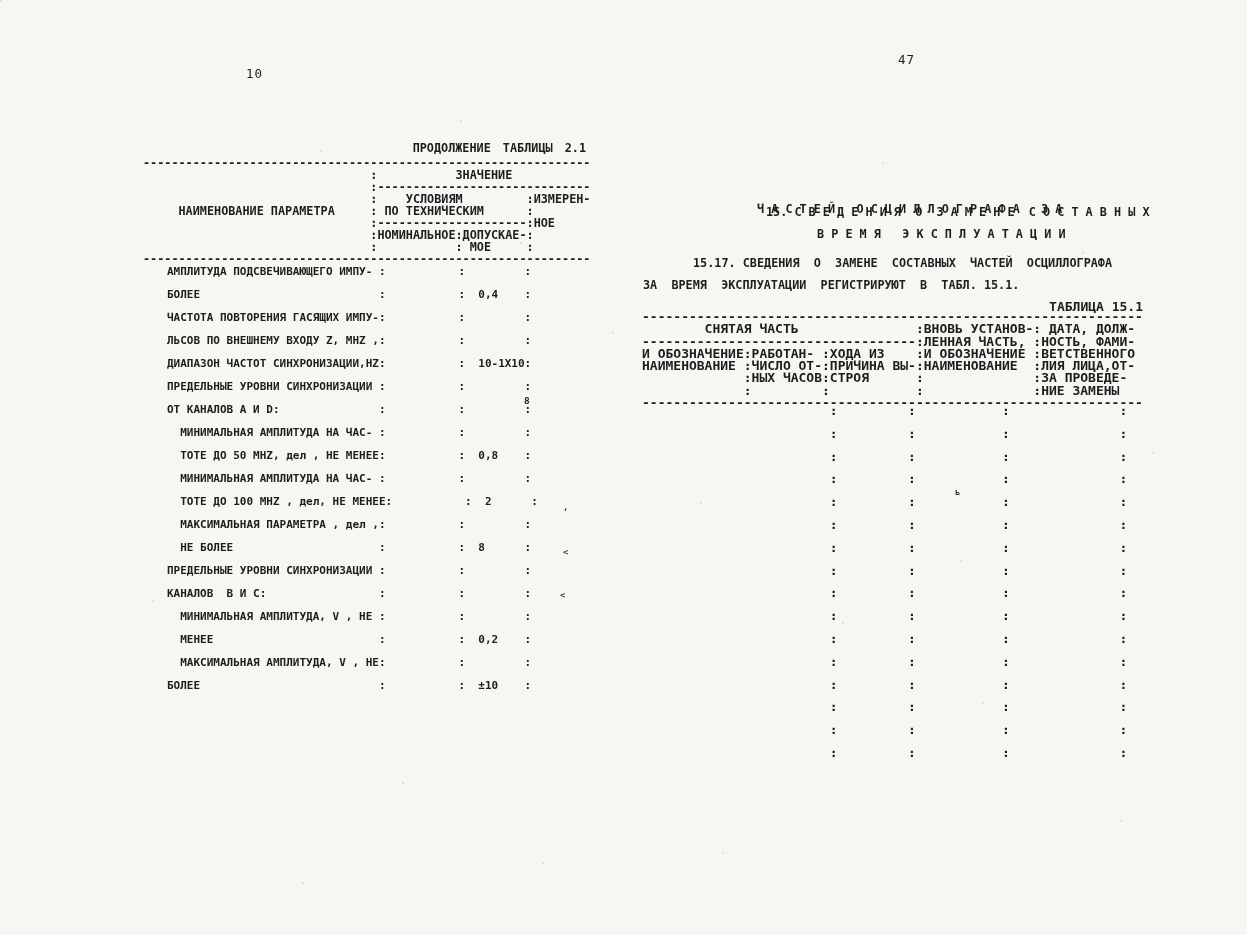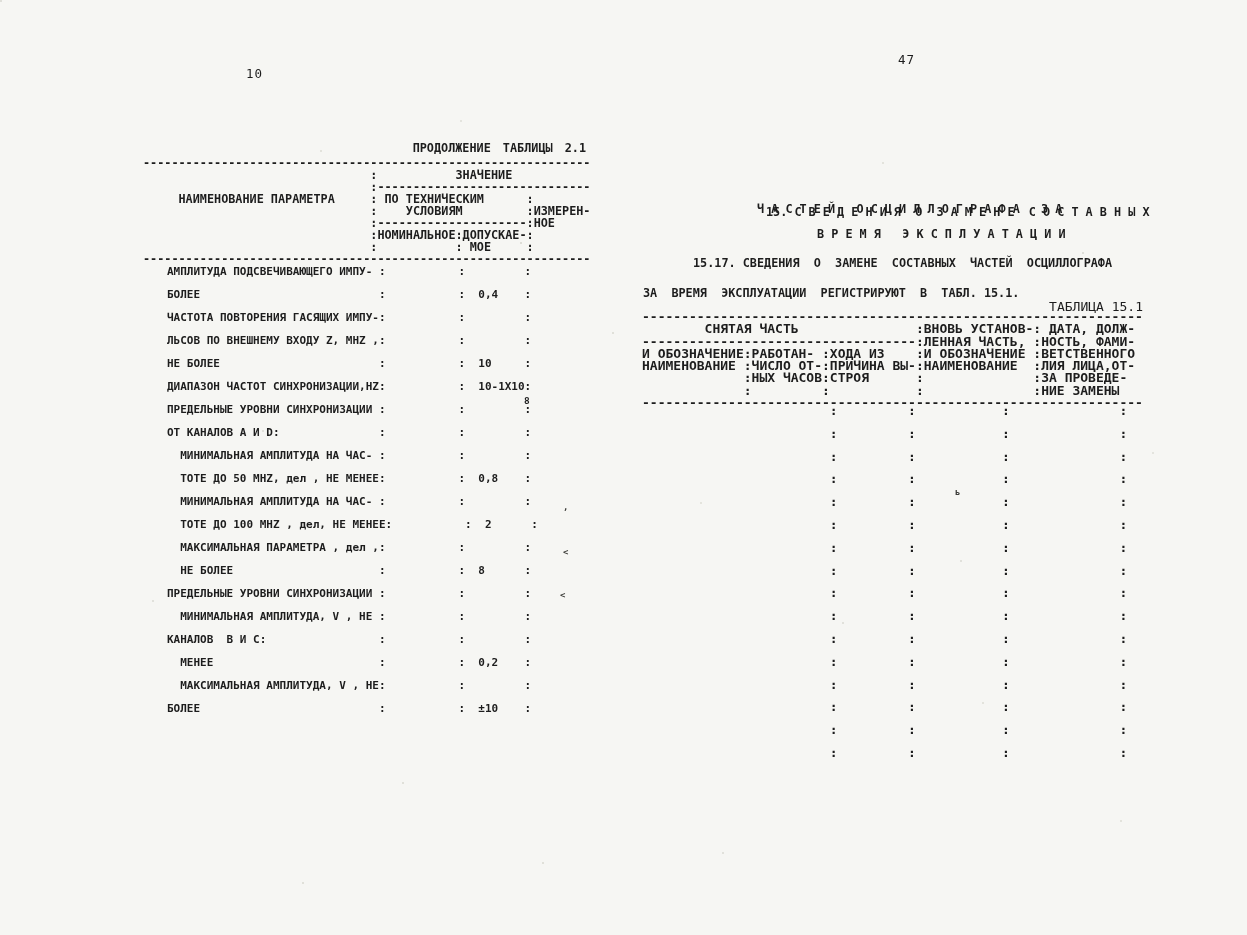--- a/index.html
+++ b/index.html
@@ -31,24 +31,24 @@
     font-size:11px;font-weight:700;margin-left:24px;
   }
   #left-table-body .tline{height:23px;line-height:23px;}
 
   
   .headline{position:absolute;font-size:11.8px;font-weight:700;white-space:pre;}
   #headline-0{left:766px;top:181px;margin-top:24px;}
   #headline-1{left:757px;top:202px;}
   #headline-2{left:817px;top:227px;}
   #para-0{left:693px;top:256px;}
-  #para-1{left:643px;top:278px;margin-top:8px;}
+  #para-1{left:643px;top:278px;}
   #right-caption{
     position:absolute;left:642px;top:299px;width:501px;
-    text-align:right;font-size:13px;font-weight:400;white-space:pre;
+    text-align:right;font-size:13px;font-weight:700;white-space:pre;
   }
   #right-table-header{
     position:absolute;left:642px;top:311px;
     font-size:13px;font-weight:700;line-height:12.3px;
   }
   #right-table-body{
     position:absolute;left:642px;top:400px;
     font-size:13px;font-weight:700;
   }
   #right-table-body .tline{height:22.8px;line-height:22.8px;}
@@ -79,46 +79,45 @@
   <div id="noise"></div>
 
   <div class="pagenum" id="pagenum-left">10</div>
 
   <div id="left-caption">ПРОДОЛЖЕНИЕ ТАБЛИЦЫ 2.1</div>
 
   <div id="left-table-header">
       <div class="tline">---------------------------------------------------------------</div>
       <div class="tline">                                :           ЗНАЧЕНИЕ</div>
       <div class="tline">                                :------------------------------</div>
+      <div class="tline">                                :    УСЛОВИЯМ         :ИЗМЕРЕН-</div>
       <div class="tline">     НАИМЕНОВАНИЕ ПАРАМЕТРА     : ПО ТЕХНИЧЕСКИМ      :</div>
-      <div class="tline">                                :    УСЛОВИЯМ         :ИЗМЕРЕН-</div>
       <div class="tline">                                :---------------------:НОЕ</div>
       <div class="tline">                                :НОМИНАЛЬНОЕ:ДОПУСКАЕ-:</div>
       <div class="tline">                                :           : МОЕ     :</div>
       <div class="tline">---------------------------------------------------------------</div>
     </div>
 
   <div id="left-table-body">
       <div class="tline">АМПЛИТУДА ПОДСВЕЧИВАЮЩЕГО ИМПУ- :           :         :</div>
       <div class="tline">БОЛЕЕ                           :           :  0,4    :</div>
       <div class="tline">ЧАСТОТА ПОВТОРЕНИЯ ГАСЯЩИХ ИМПУ-:           :         :</div>
       <div class="tline">ЛЬСОВ ПО ВНЕШНЕМУ ВХОДУ Z, MHZ ,:           :         :</div>
-      <div class="tline">НЕ БОЛЕЕ                        :           :  10     :</div>
       <div class="tline">ДИАПАЗОН ЧАСТОТ СИНХРОНИЗАЦИИ,HZ:           :  10-1X10:</div>
       <div class="tline">ПРЕДЕЛЬНЫЕ УРОВНИ СИНХРОНИЗАЦИИ :           :         :</div>
       <div class="tline">ОТ КАНАЛОВ А И D:               :           :         :</div>
       <div class="tline">  МИНИМАЛЬНАЯ АМПЛИТУДА НА ЧАС- :           :         :</div>
       <div class="tline">  ТОТЕ ДО 50 MHZ, дел , НЕ МЕНЕЕ:           :  0,8    :</div>
       <div class="tline">  МИНИМАЛЬНАЯ АМПЛИТУДА НА ЧАС- :           :         :</div>
       <div class="tline">  ТОТЕ ДО 100 MHZ , дел, НЕ МЕНЕЕ:           :  2      :</div>
       <div class="tline">  МАКСИМАЛЬНАЯ ПАРАМЕТРА , дел ,:           :         :</div>
       <div class="tline">  НЕ БОЛЕЕ                      :           :  8      :</div>
       <div class="tline">ПРЕДЕЛЬНЫЕ УРОВНИ СИНХРОНИЗАЦИИ :           :         :</div>
+      <div class="tline">КАНАЛОВ  В И С:                 :           :         :</div>
       <div class="tline">  МИНИМАЛЬНАЯ АМПЛИТУДА, V , НЕ :           :         :</div>
-      <div class="tline">КАНАЛОВ  В И С:                 :           :         :</div>
       <div class="tline">  МЕНЕЕ                         :           :  0,2    :</div>
       <div class="tline">  МАКСИМАЛЬНАЯ АМПЛИТУДА, V , НЕ:           :         :</div>
       <div class="tline">БОЛЕЕ                           :           :  ±10    :</div>
     </div>
 
   <span id="exponent">8</span>
 
   <div class="pagenum" id="pagenum-right">47</div>
 
   <div class="headline" id="headline-0">15. С В Е Д Е Н И Я  О  З А М Е Н Е  С О С Т А В Н Ы Х</div>

